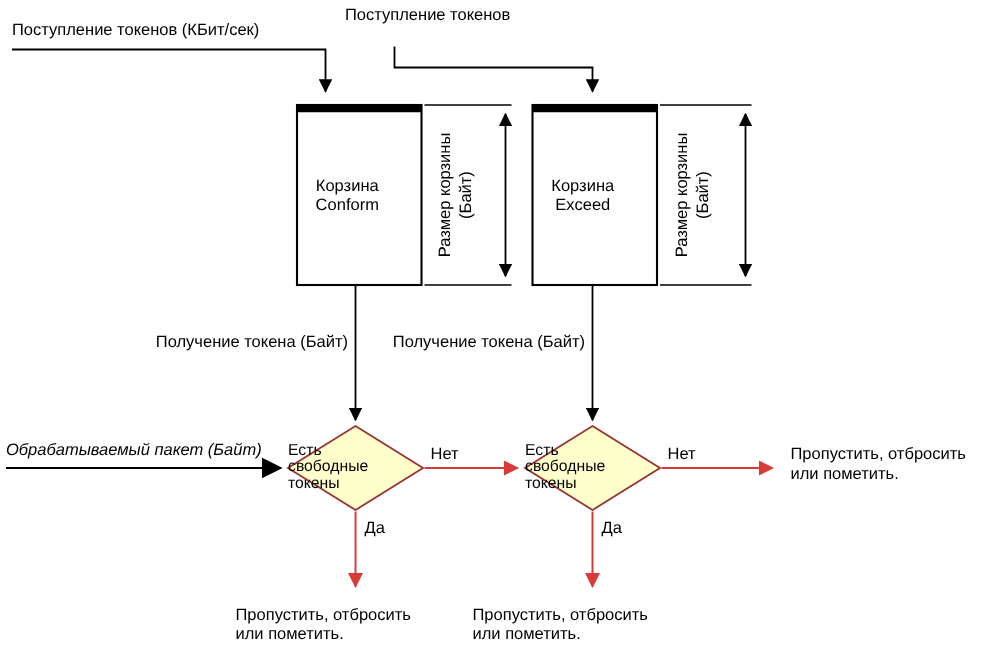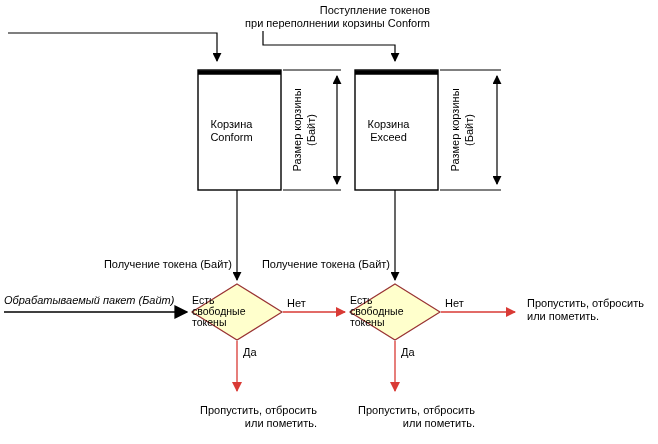--- a/index.html
+++ b/index.html
@@ -3,22 +3,22 @@
 <meta charset="utf-8">
 <style>
   html,body { margin:0; padding:0; background:#ffffff; }
   .canvas {
     position:relative; width:658px; height:444px; background:#ffffff;
     font-family:"Liberation Sans", sans-serif; font-size:11px; color:#000;
     overflow:hidden;
   }
   .abs { position:absolute; }
   .label { line-height:13px; white-space:nowrap; }
-  .center { text-align:right; }
-  .right { text-align:right;margin-top:36px; }
+  .center { text-align:left; }
+  .right { text-align:right; }
   svg.wires { position:absolute; left:0; top:0; }
   .vlabel {
     position:absolute; width:130px; height:28px; line-height:14px;
     text-align:center; transform:rotate(-90deg); transform-origin:center center;
   }
   .decision-text {
     position:absolute; width:90px; text-align:left;
     font-size:10.5px; line-height:11px;
   }
   .bucket-label { position:absolute; width:67px; text-align:center; line-height:13px; }
@@ -67,24 +67,24 @@
 
     <polygon points="237,284 282,312 237,340 192,312" fill="#ffffcc" stroke="#993333" stroke-width="1.2"></polygon>
     <polygon points="395,284 440,312 395,340 350,312" fill="#ffffcc" stroke="#993333" stroke-width="1.2"></polygon>
 
     <line x1="283" y1="312" x2="345" y2="312" stroke="#d93a35" stroke-width="1.3" marker-end="url(#ah-red)"></line>
     <line x1="441" y1="312" x2="515" y2="312" stroke="#d93a35" stroke-width="1.3" marker-end="url(#ah-red)"></line>
     <line x1="237" y1="341" x2="237" y2="391" stroke="#d93a35" stroke-width="1.3" marker-end="url(#ah-red)"></line>
     <line x1="395" y1="341" x2="395" y2="391" stroke="#d93a35" stroke-width="1.3" marker-end="url(#ah-red)"></line>
   </svg>
 
+  <div class="abs label" style="left:8px; top:14px;">Поступление токенов (КБит/сек)</div>
 
   <div class="abs center" style="left:230px; top:4px; width:200px; line-height:13px;">
     <div>Поступление токенов</div>
-    <div>при переполнении корзины Conform</div>
   </div>
 
   <div class="bucket-label" style="left:198px; top:118px;">
     <div>Корзина</div>
     <div>Conform</div>
   </div>
 
   <div class="bucket-label" style="left:355px; top:118px;">
     <div>Корзина</div>
     <div>Exceed</div>

